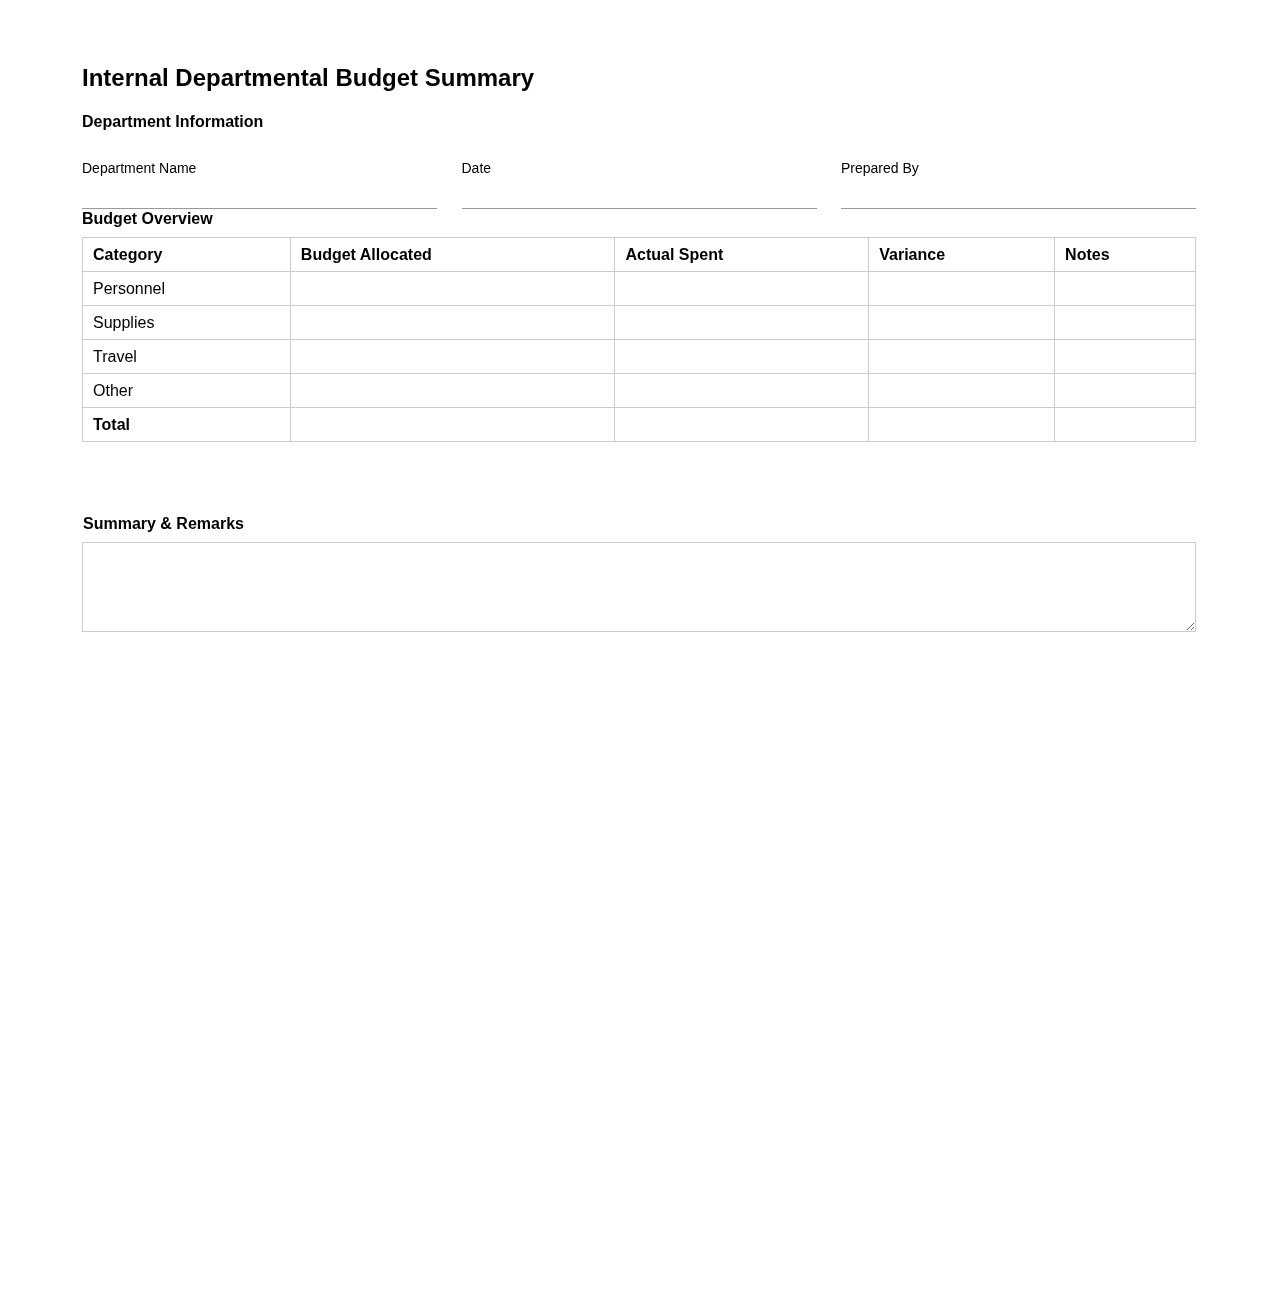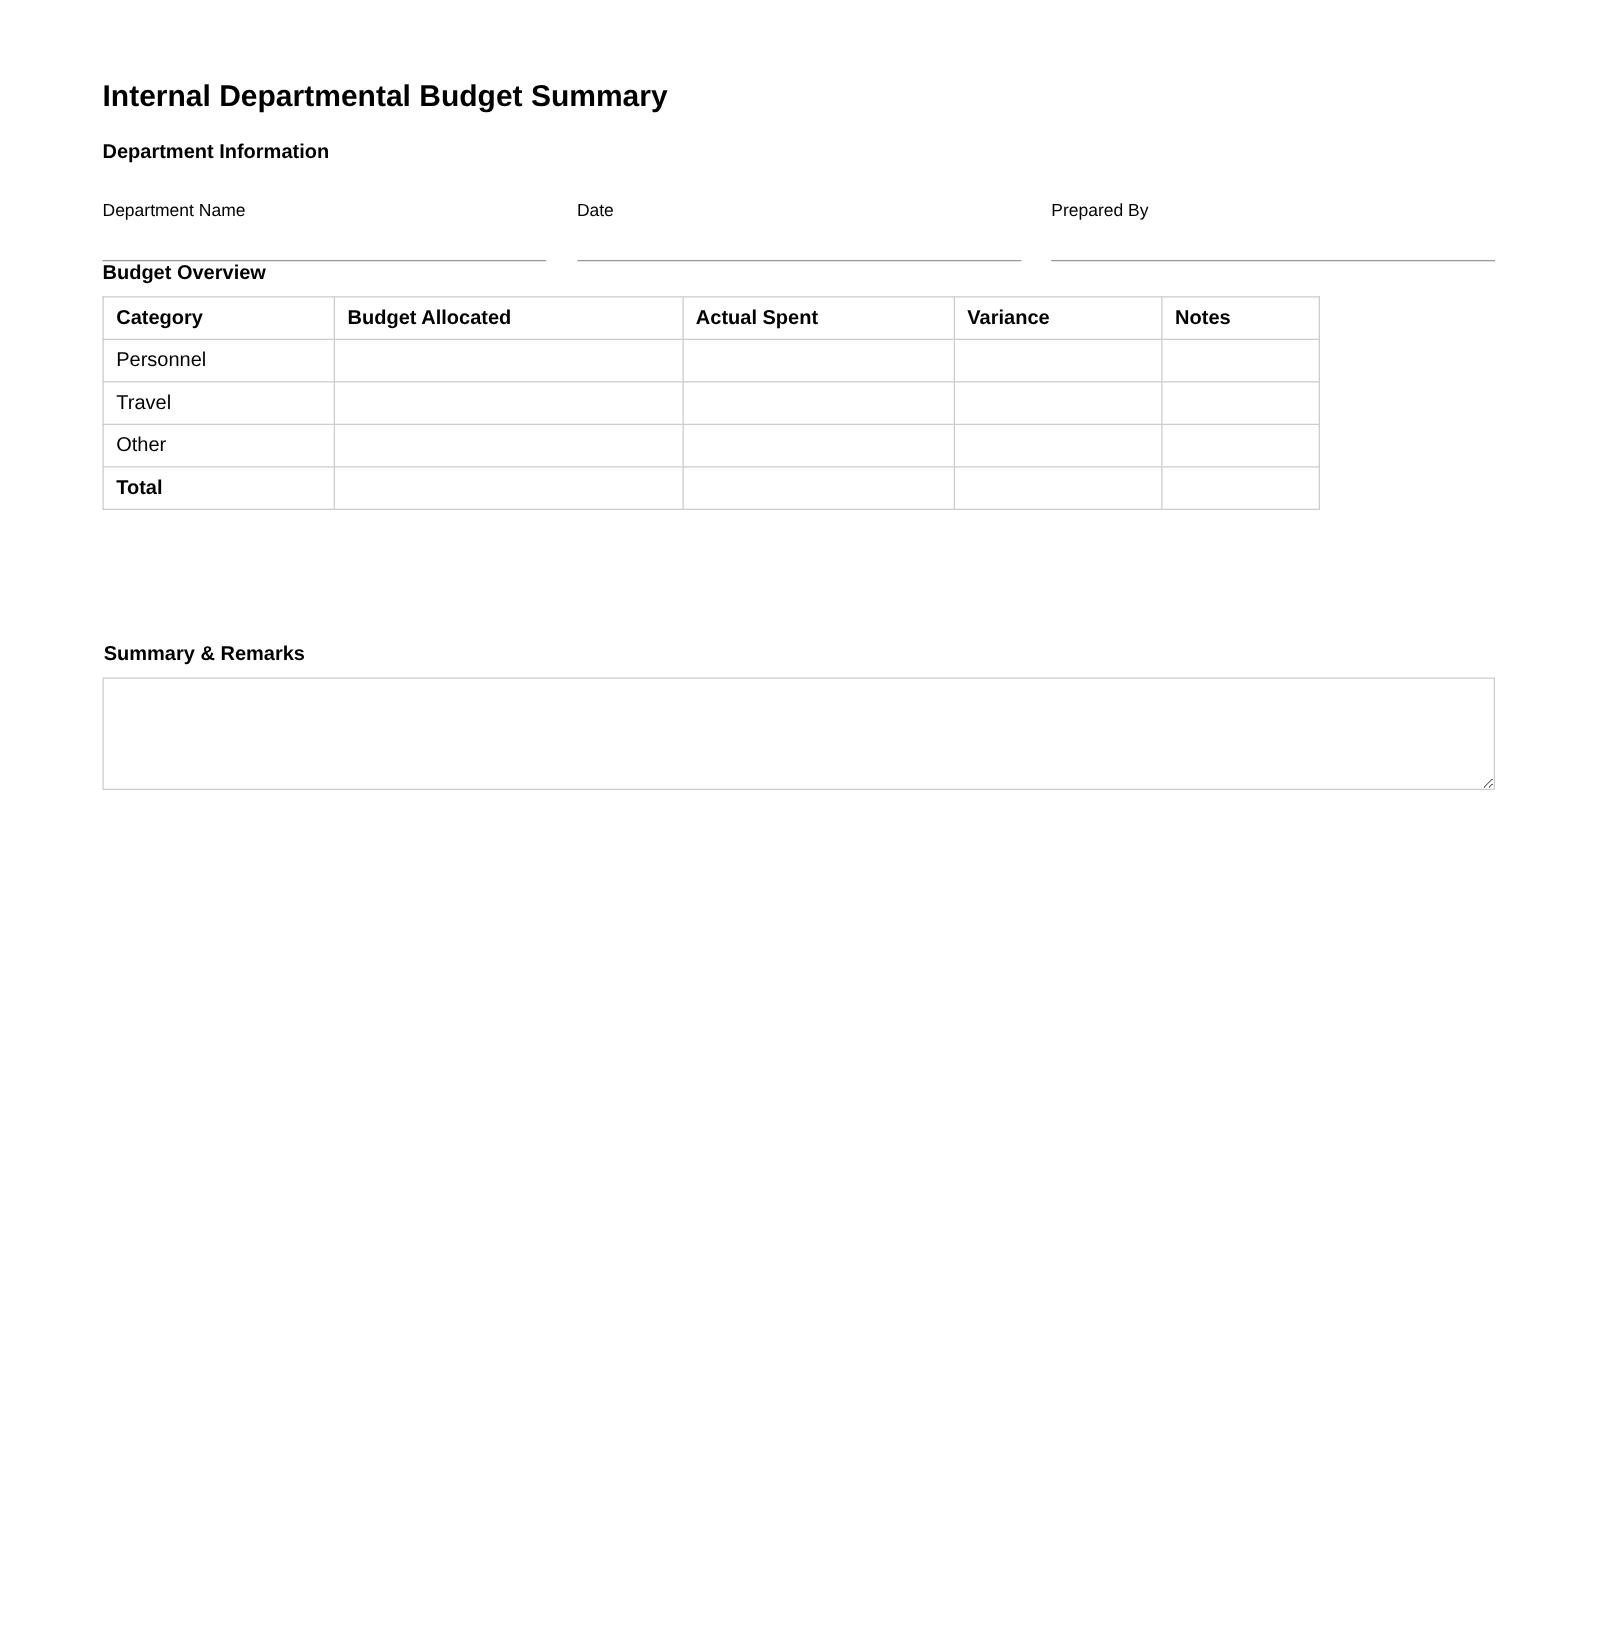--- a/index.html
+++ b/index.html
@@ -6,21 +6,21 @@
   body { width:1278px; height:1300px; font-family:"Liberation Sans", sans-serif; color:#000; position:relative; }
   .page { position:absolute; left:82px; top:56px; width:1114px; }
   h1 { font-size:24px; font-weight:bold; margin:0; line-height:44px; }
   .section-title { font-size:16px; font-weight:bold; margin:0; }
   .info-title { position:absolute; top:57px; left:0; }
   .fields { position:absolute; top:84px; left:0; width:1114px; display:flex; justify-content:space-between;margin-top:20px; }
   .field { width:355px; }
   .field label { display:block; font-size:14px; line-height:16px; }
   .field input { display:block; width:355px; height:28px; border:none; border-bottom:1px solid #999; margin-top:5px; padding:0; font-family:"Liberation Sans", sans-serif; font-size:14px; outline:none; background:transparent; box-sizing:border-box; }
   .overview-title { position:absolute; top:154px; left:0; }
-  table { position:absolute; top:181px; left:0; width:974px; border-collapse:collapse; font-size:16px; }
+  table { position:absolute; top:181px; left:0; width:1114px; border-collapse:collapse; font-size:16px; }
   th, td { border:1px solid #ccc; height:34px; padding:0 10px; text-align:left; box-sizing:border-box; }
   th { font-weight:bold; }
   td.bold { font-weight:bold; }
   .remarks-title { position:absolute; top:459px; left:1px; }
   textarea { position:absolute; top:486px; left:0; width:1114px; height:90px; border:1px solid #ccc; box-sizing:border-box; resize:both; font-family:"Liberation Sans", sans-serif; font-size:14px; padding:6px; outline:none; }
 </style>
 </head>
 <body>
 
 <div class="page">
@@ -62,20 +62,27 @@
     </thead>
     <tbody>
       <tr>
         <td>Personnel</td>
         <td></td>
         <td></td>
         <td></td>
         <td></td>
       </tr>
       <tr>
+        <td>Supplies</td>
+        <td></td>
+        <td></td>
+        <td></td>
+        <td></td>
+      </tr>
+      <tr>
         <td>Travel</td>
         <td></td>
         <td></td>
         <td></td>
         <td></td>
       </tr>
       <tr>
         <td>Other</td>
         <td></td>
         <td></td>

